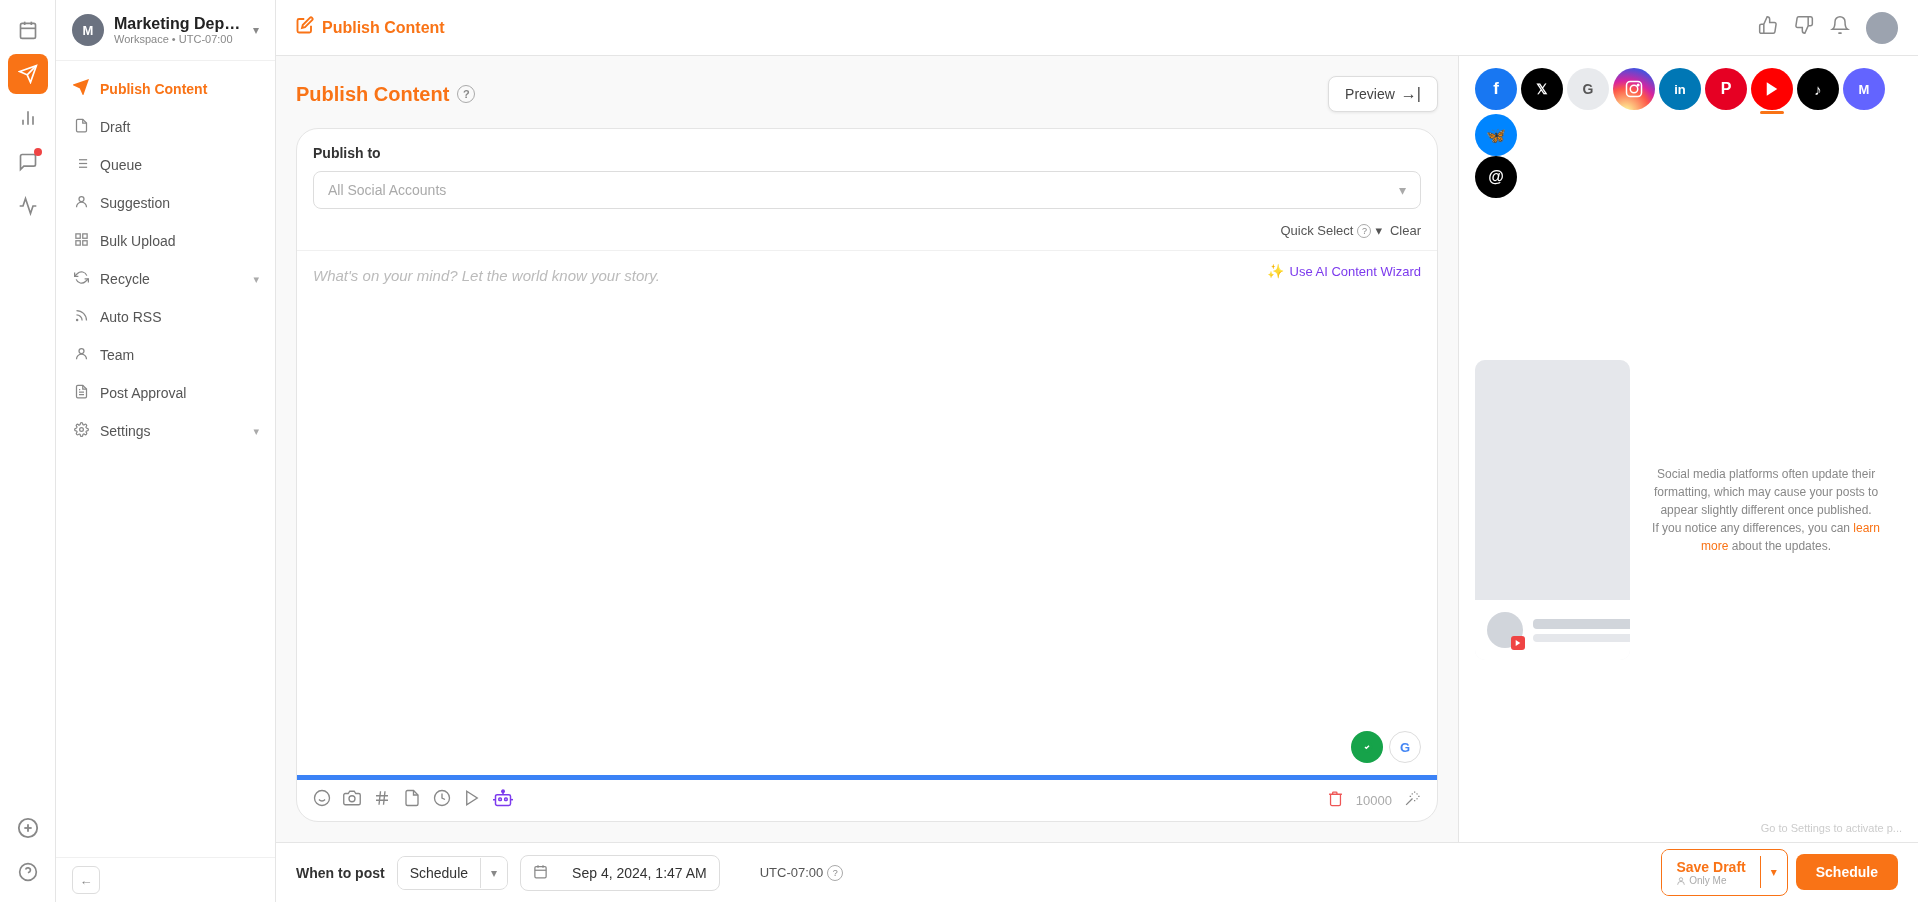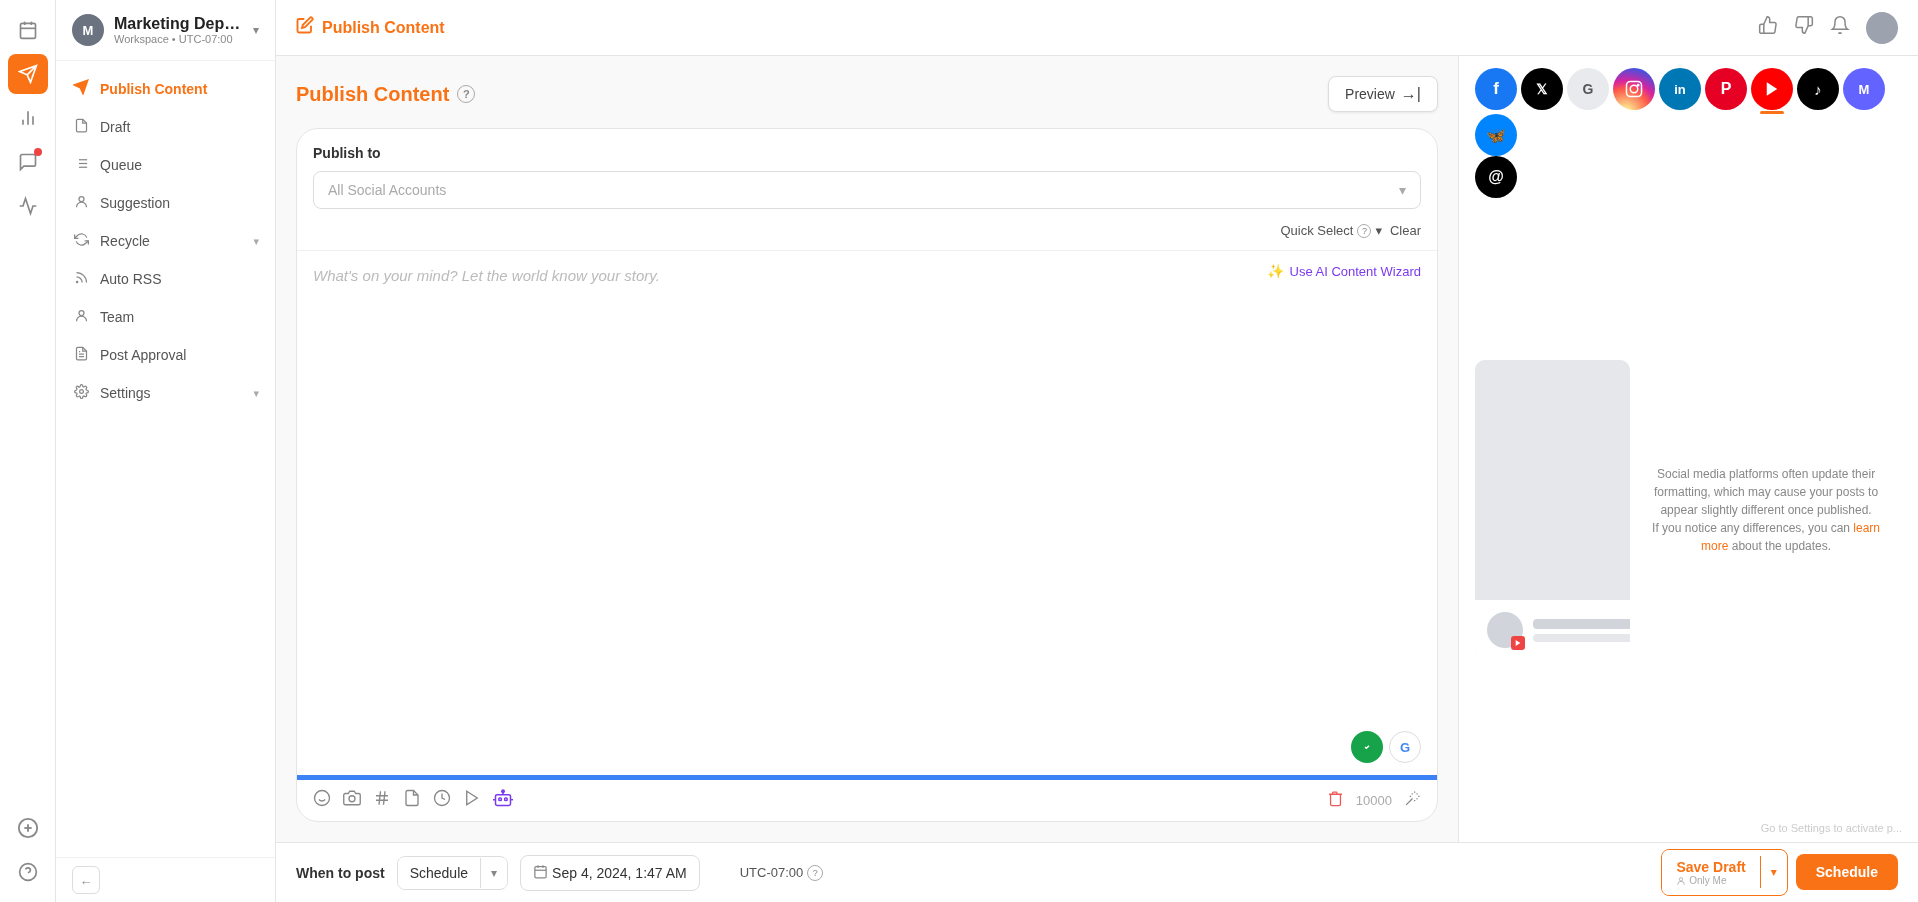--- a/index.html
+++ b/index.html
@@ -281,21 +281,21 @@
       font-size: 14px; color: #333;
       background: #fff;
     }
     .schedule-arrow {
       padding: 8px 10px;
       background: #fff;
       border-left: 1px solid #ddd;
       color: #888; cursor: pointer; font-size: 12px;
     }
     .date-picker {
-      display: flex; align-items: center; gap: 4px;
+      display: flex; align-items: center; gap: 24px;
       border: 1px solid #ddd; border-radius: 8px;
       padding: 8px 12px;
       font-size: 14px; color: #333;
       background: #fff; cursor: pointer;
     }
     .cal-icon { color: #888; font-size: 15px; }
     .timezone {
       font-size: 13px; color: #555;
       display: flex; align-items: center; gap: 4px; margin-left: 28px;
     }
@@ -518,20 +518,31 @@
       <span>Queue</span>
     </div>
     <div class="nav-item">
       <span class="nav-icon">
         <svg width="15" height="15" viewBox="0 0 24 24" fill="none" stroke="#888" stroke-width="2">
             <circle cx="12" cy="8" r="4"></circle>
             <path d="M20 21a8 8 0 1 0-16 0"></path>
           </svg>
       </span>
       <span>Suggestion</span>
+    </div>
+    <div class="nav-item">
+      <span class="nav-icon">
+        <svg width="15" height="15" viewBox="0 0 24 24" fill="none" stroke="#888" stroke-width="2">
+            <rect x="3" y="3" width="7" height="7"></rect>
+            <rect x="14" y="3" width="7" height="7"></rect>
+            <rect x="3" y="14" width="7" height="7"></rect>
+            <rect x="14" y="14" width="7" height="7"></rect>
+          </svg>
+      </span>
+      <span>Bulk Upload</span>
     </div>
     <div class="nav-item">
       <span class="nav-icon">
         <svg width="15" height="15" viewBox="0 0 24 24" fill="none" stroke="#888" stroke-width="2">
             <polyline points="1 4 1 10 7 10"></polyline>
             <polyline points="23 20 23 14 17 14"></polyline>
             <path d="M20.49 9A9 9 0 0 0 5.64 5.64L1 10m22 4l-4.64 4.36A9 9 0 0 1 3.51 15"></path>
           </svg>
       </span>
       <span>Recycle</span>

